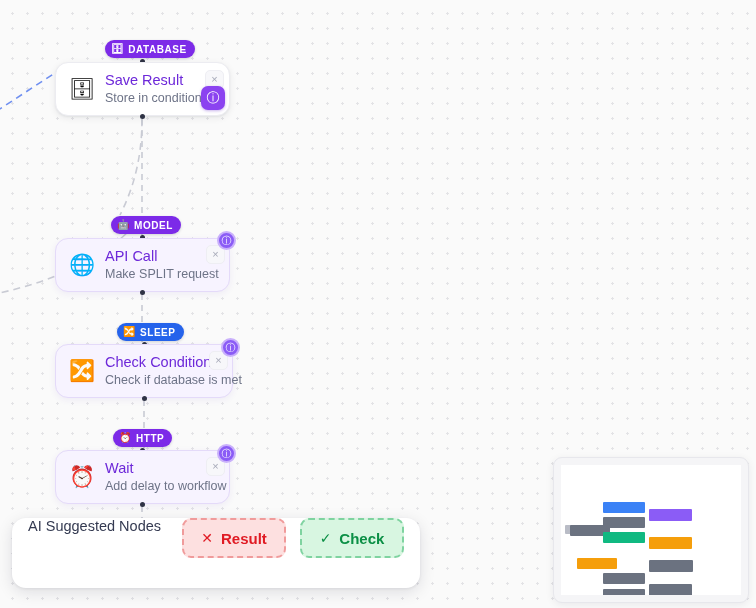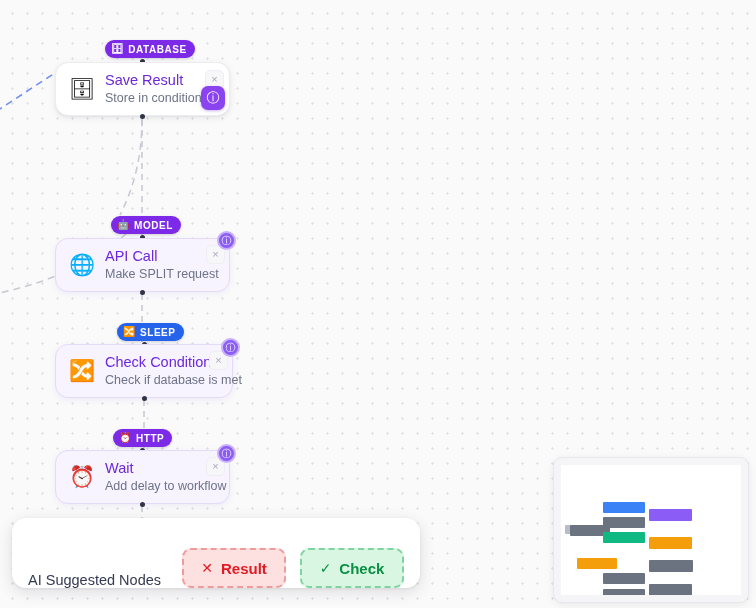--- a/index.html
+++ b/index.html
@@ -154,21 +154,21 @@
   #action-bar {
     position: absolute;
     left: 12px;
     top: 518px;
     width: 408px;
     height: 70px;
     background: #ffffff;
     border-radius: 14px;
     box-shadow: 0 4px 16px rgba(17,20,40,0.12), 0 1px 3px rgba(17,20,40,0.07);
     display: flex;
-    align-items: flex-end;
+    align-items: flex-start;
     padding: 0 16px;
     gap: 14px;
   }
   #action-bar .bar-label {
     font-size: 14.5px;
     color: #343a51;
     font-weight: normal;
     white-space: nowrap;
     margin-right: 7px;
   }

